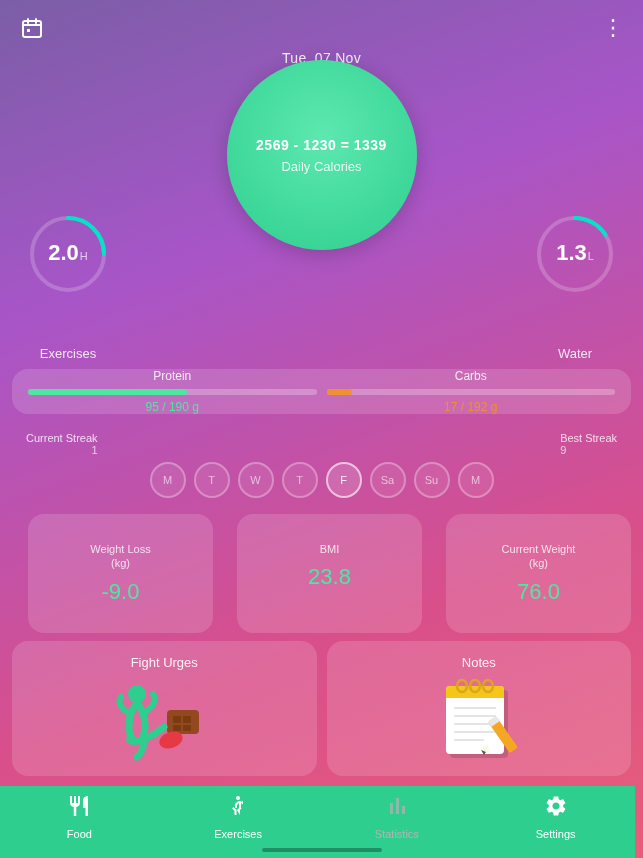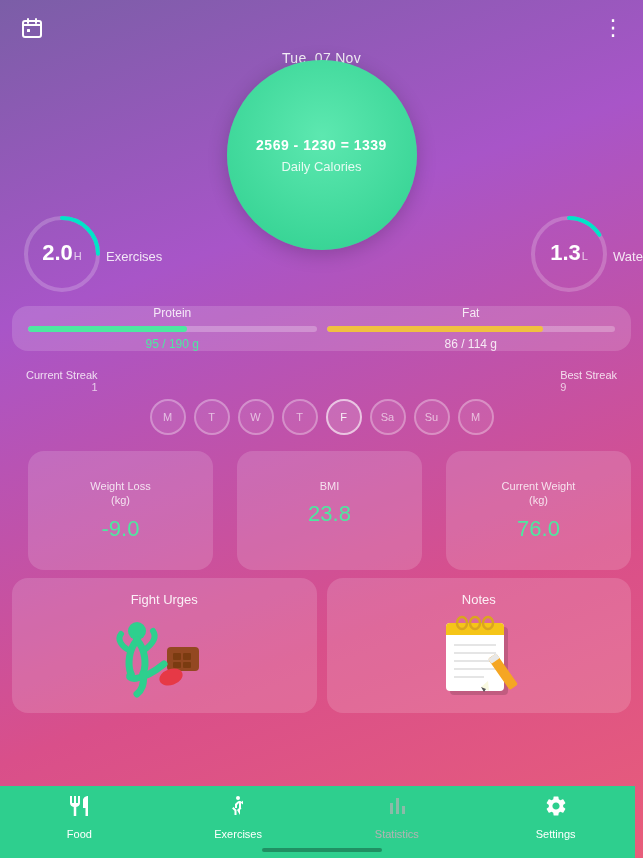--- a/index.html
+++ b/index.html
@@ -70,23 +70,25 @@
     
     .side-gauges {
       display: flex;
       justify-content: space-between;
       align-items: center;
       padding: 0 18px;
       margin-top: -30px;
     }
     .gauge {
       display: flex;
+      flex-direction: column;
       align-items: center;
       position: relative;
       width: 100px;
+      gap: 44px;
     }
     .gauge-arc {
       width: 88px;
       height: 88px;
       position: relative;
     }
     .gauge-arc svg {
       width: 88px;
       height: 88px;
     }
@@ -370,25 +372,25 @@
 <div class="macros-section">
   <div class="macros-row">
     <div class="macro-item">
       <span class="macro-title">Protein</span>
       <div class="macro-bar-track">
         <div class="macro-bar-fill protein"></div>
       </div>
       <span class="macro-value protein">95 / 190 g</span>
     </div>
     <div class="macro-item">
-      <span class="macro-title">Fat</span>
+      <span class="macro-title">Carbs</span>
       <div class="macro-bar-track">
-        <div class="macro-bar-fill fat"></div>
+        <div class="macro-bar-fill carbs"></div>
       </div>
-      <span class="macro-value fat">86 / 114 g</span>
+      <span class="macro-value carbs">17 / 192 g</span>
     </div>
   </div>
 </div>
 
 <div class="streak-section">
   <div class="streak-header">
     <div style="display:flex;flex-direction:column;align-items:flex-end;">
       <span class="streak-label">Current Streak</span>
       <span class="streak-number">1</span>
     </div>

